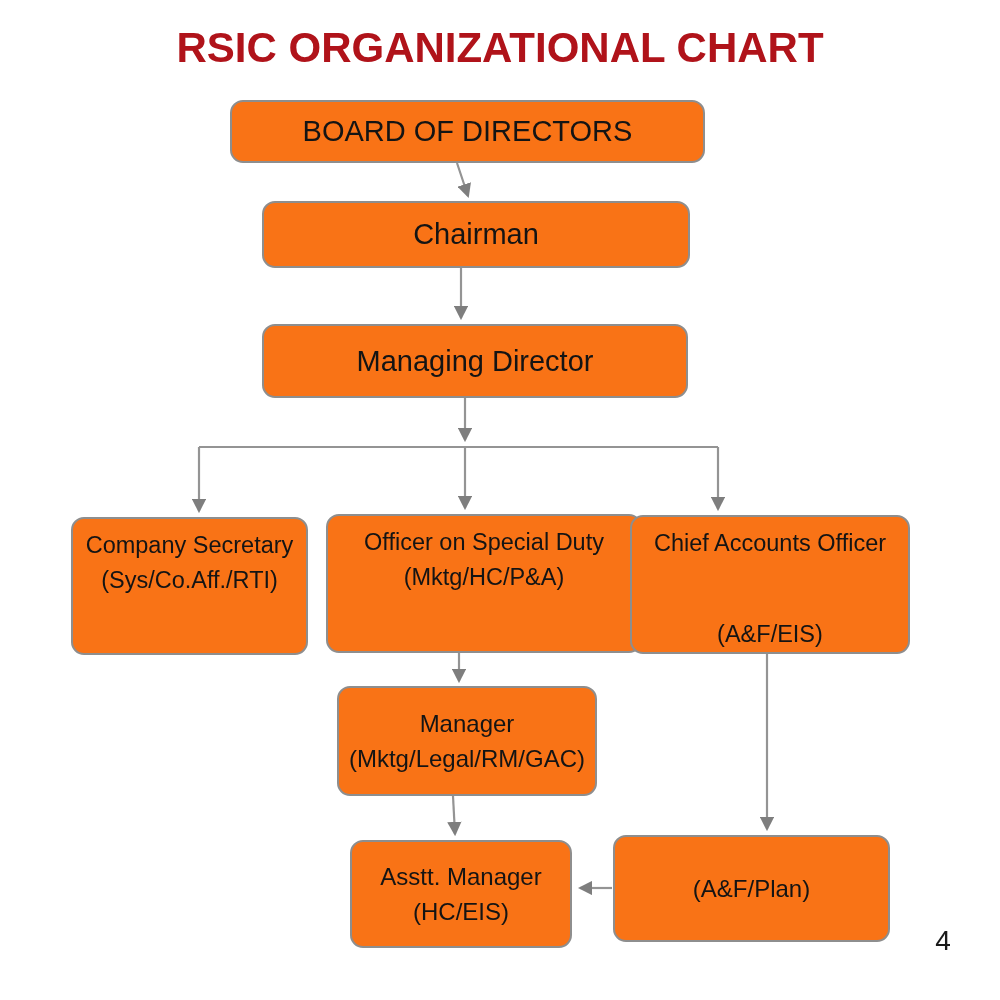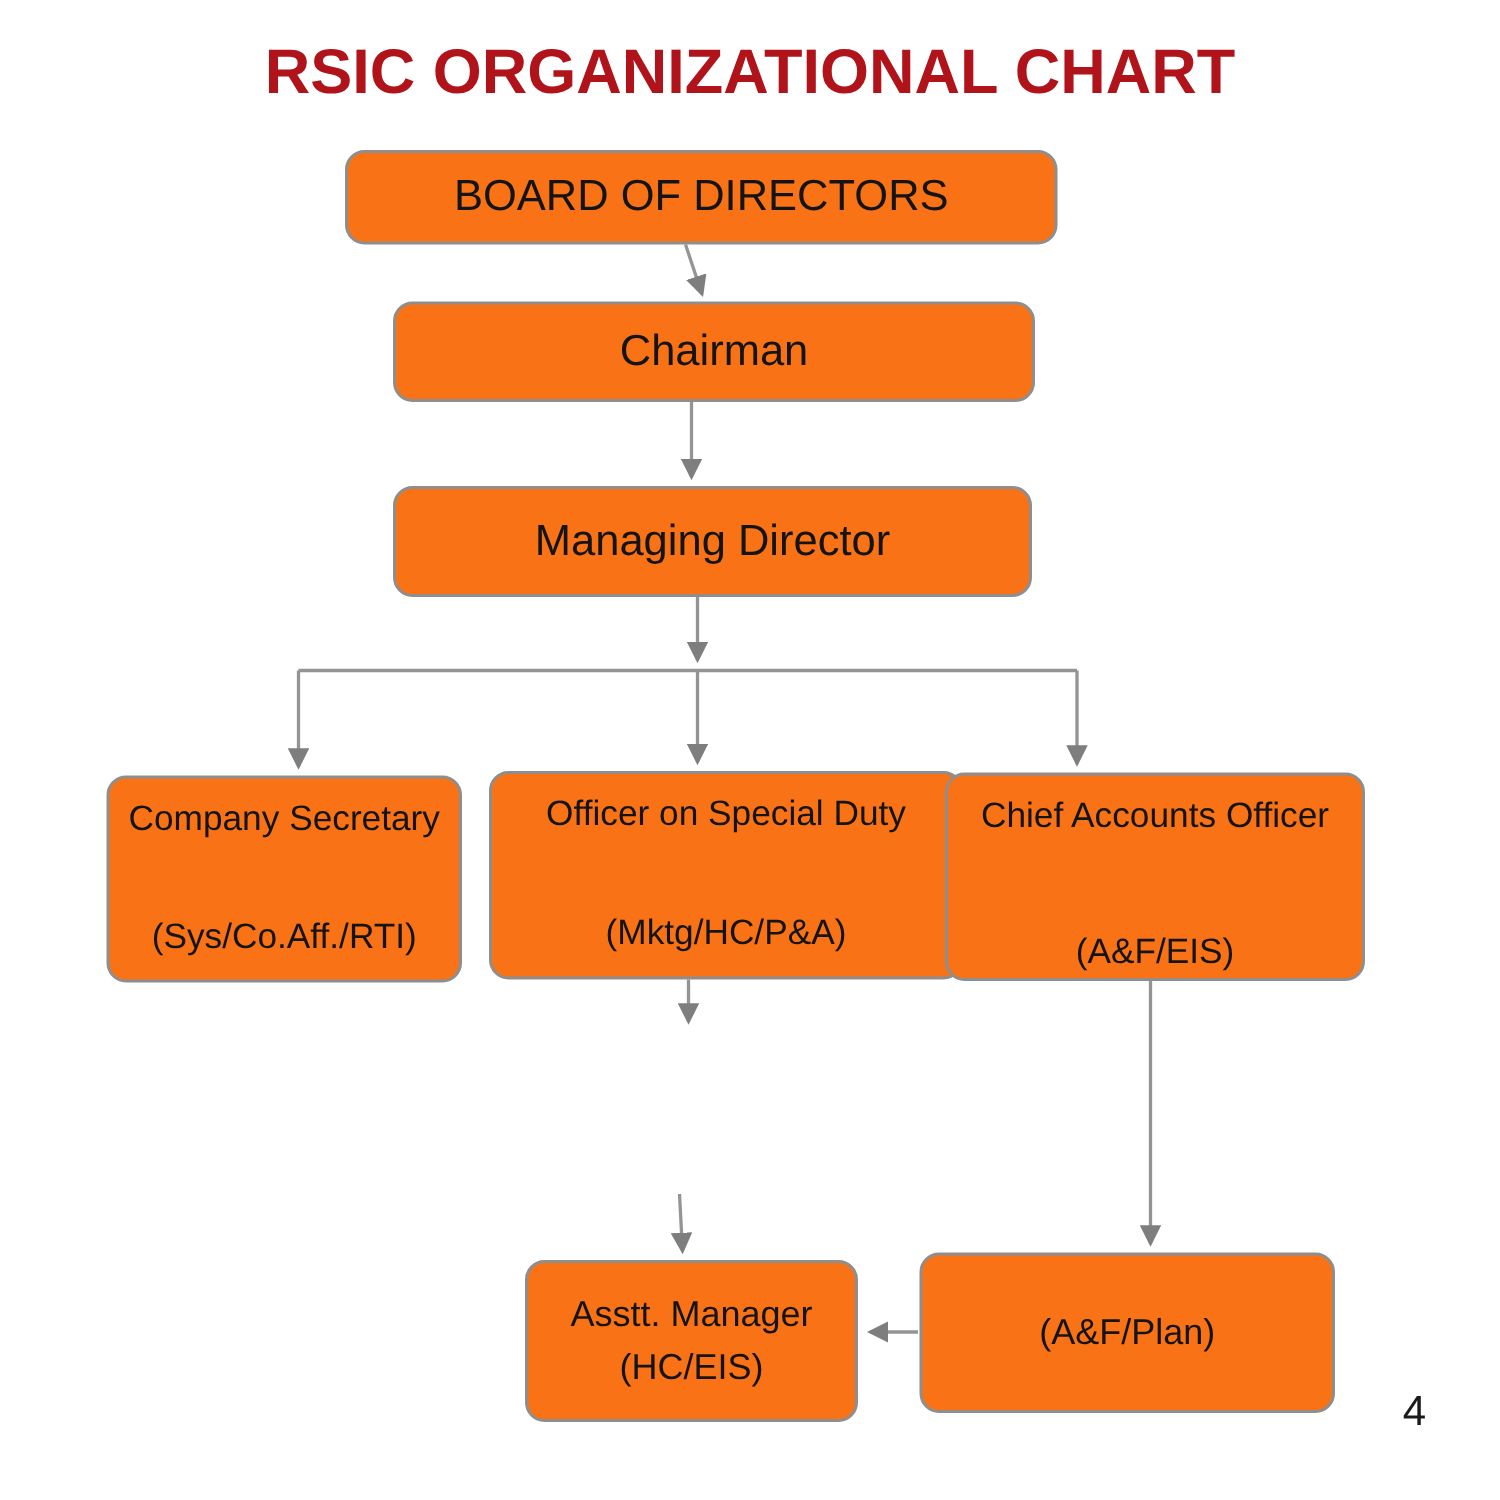--- a/index.html
+++ b/index.html
@@ -51,21 +51,20 @@
     text-align: center;
     color: #141414;
   }
   .node span { display: block; }
   .node.big { font-size: 29px; }
   .node.mid {
     justify-content: flex-start;
     padding-top: 9px;
     font-size: 23.5px;
     line-height: 35px;
-    gap: 44px;
   }
   .node.low {
     font-size: 24px;
     line-height: 35px;
   }
   #page-number {
     position: absolute;
     left: 908px;
     top: 925px;
     width: 70px;
@@ -121,20 +120,24 @@
   <div class="node mid" style="left:326px; top:514px; width:316px; height:139px;">
     <span>Officer on Special Duty</span>
     <span>(Mktg/HC/P&amp;A)</span>
   </div>
 
   <div class="node mid" style="left:630px; top:515px; width:280px; height:139px;justify-content:space-between;">
     <span>Chief Accounts Officer</span>
     <span>(A&amp;F/EIS)</span>
   </div>
 
+  <div class="node low" style="left:337px; top:686px; width:260px; height:110px;">
+    <span>Manager</span>
+    <span>(Mktg/Legal/RM/GAC)</span>
+  </div>
 
   <div class="node low" style="left:350px; top:840px; width:222px; height:108px;">
     <span>Asstt. Manager</span>
     <span>(HC/EIS)</span>
   </div>
 
   <div class="node low" style="left:613px; top:835px; width:277px; height:107px;">
     <span>(A&amp;F/Plan)</span>
   </div>
 

